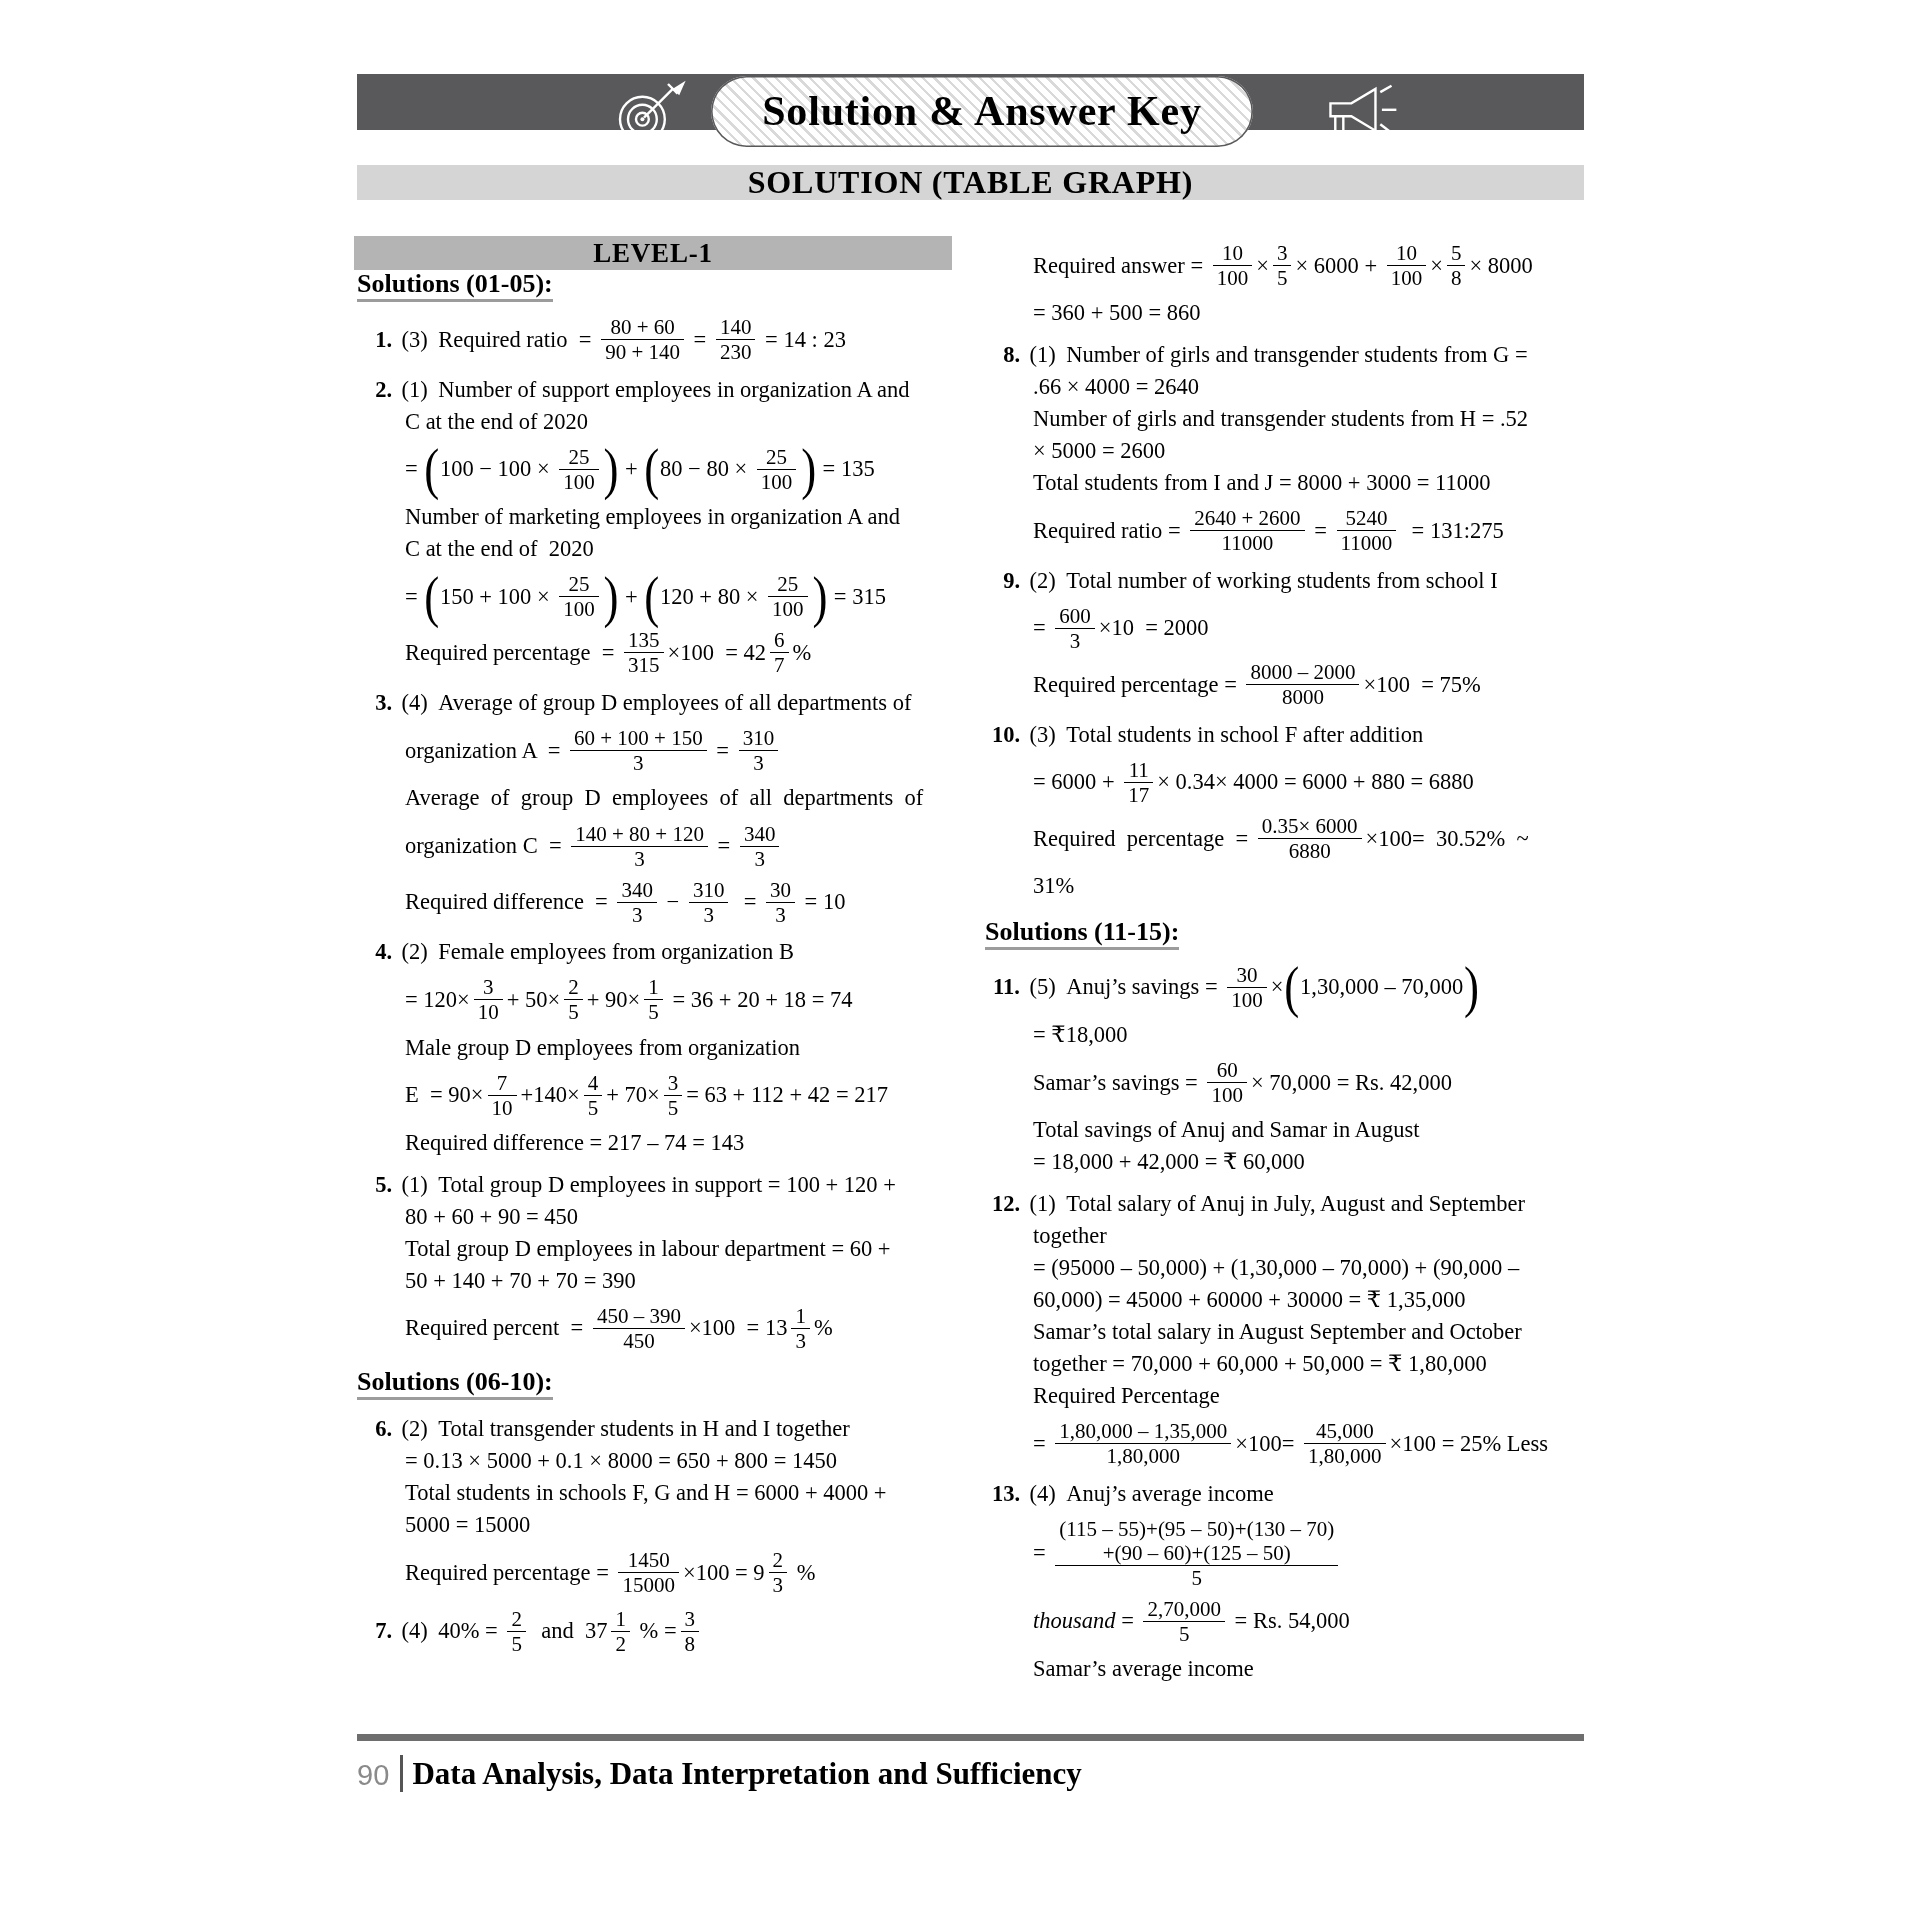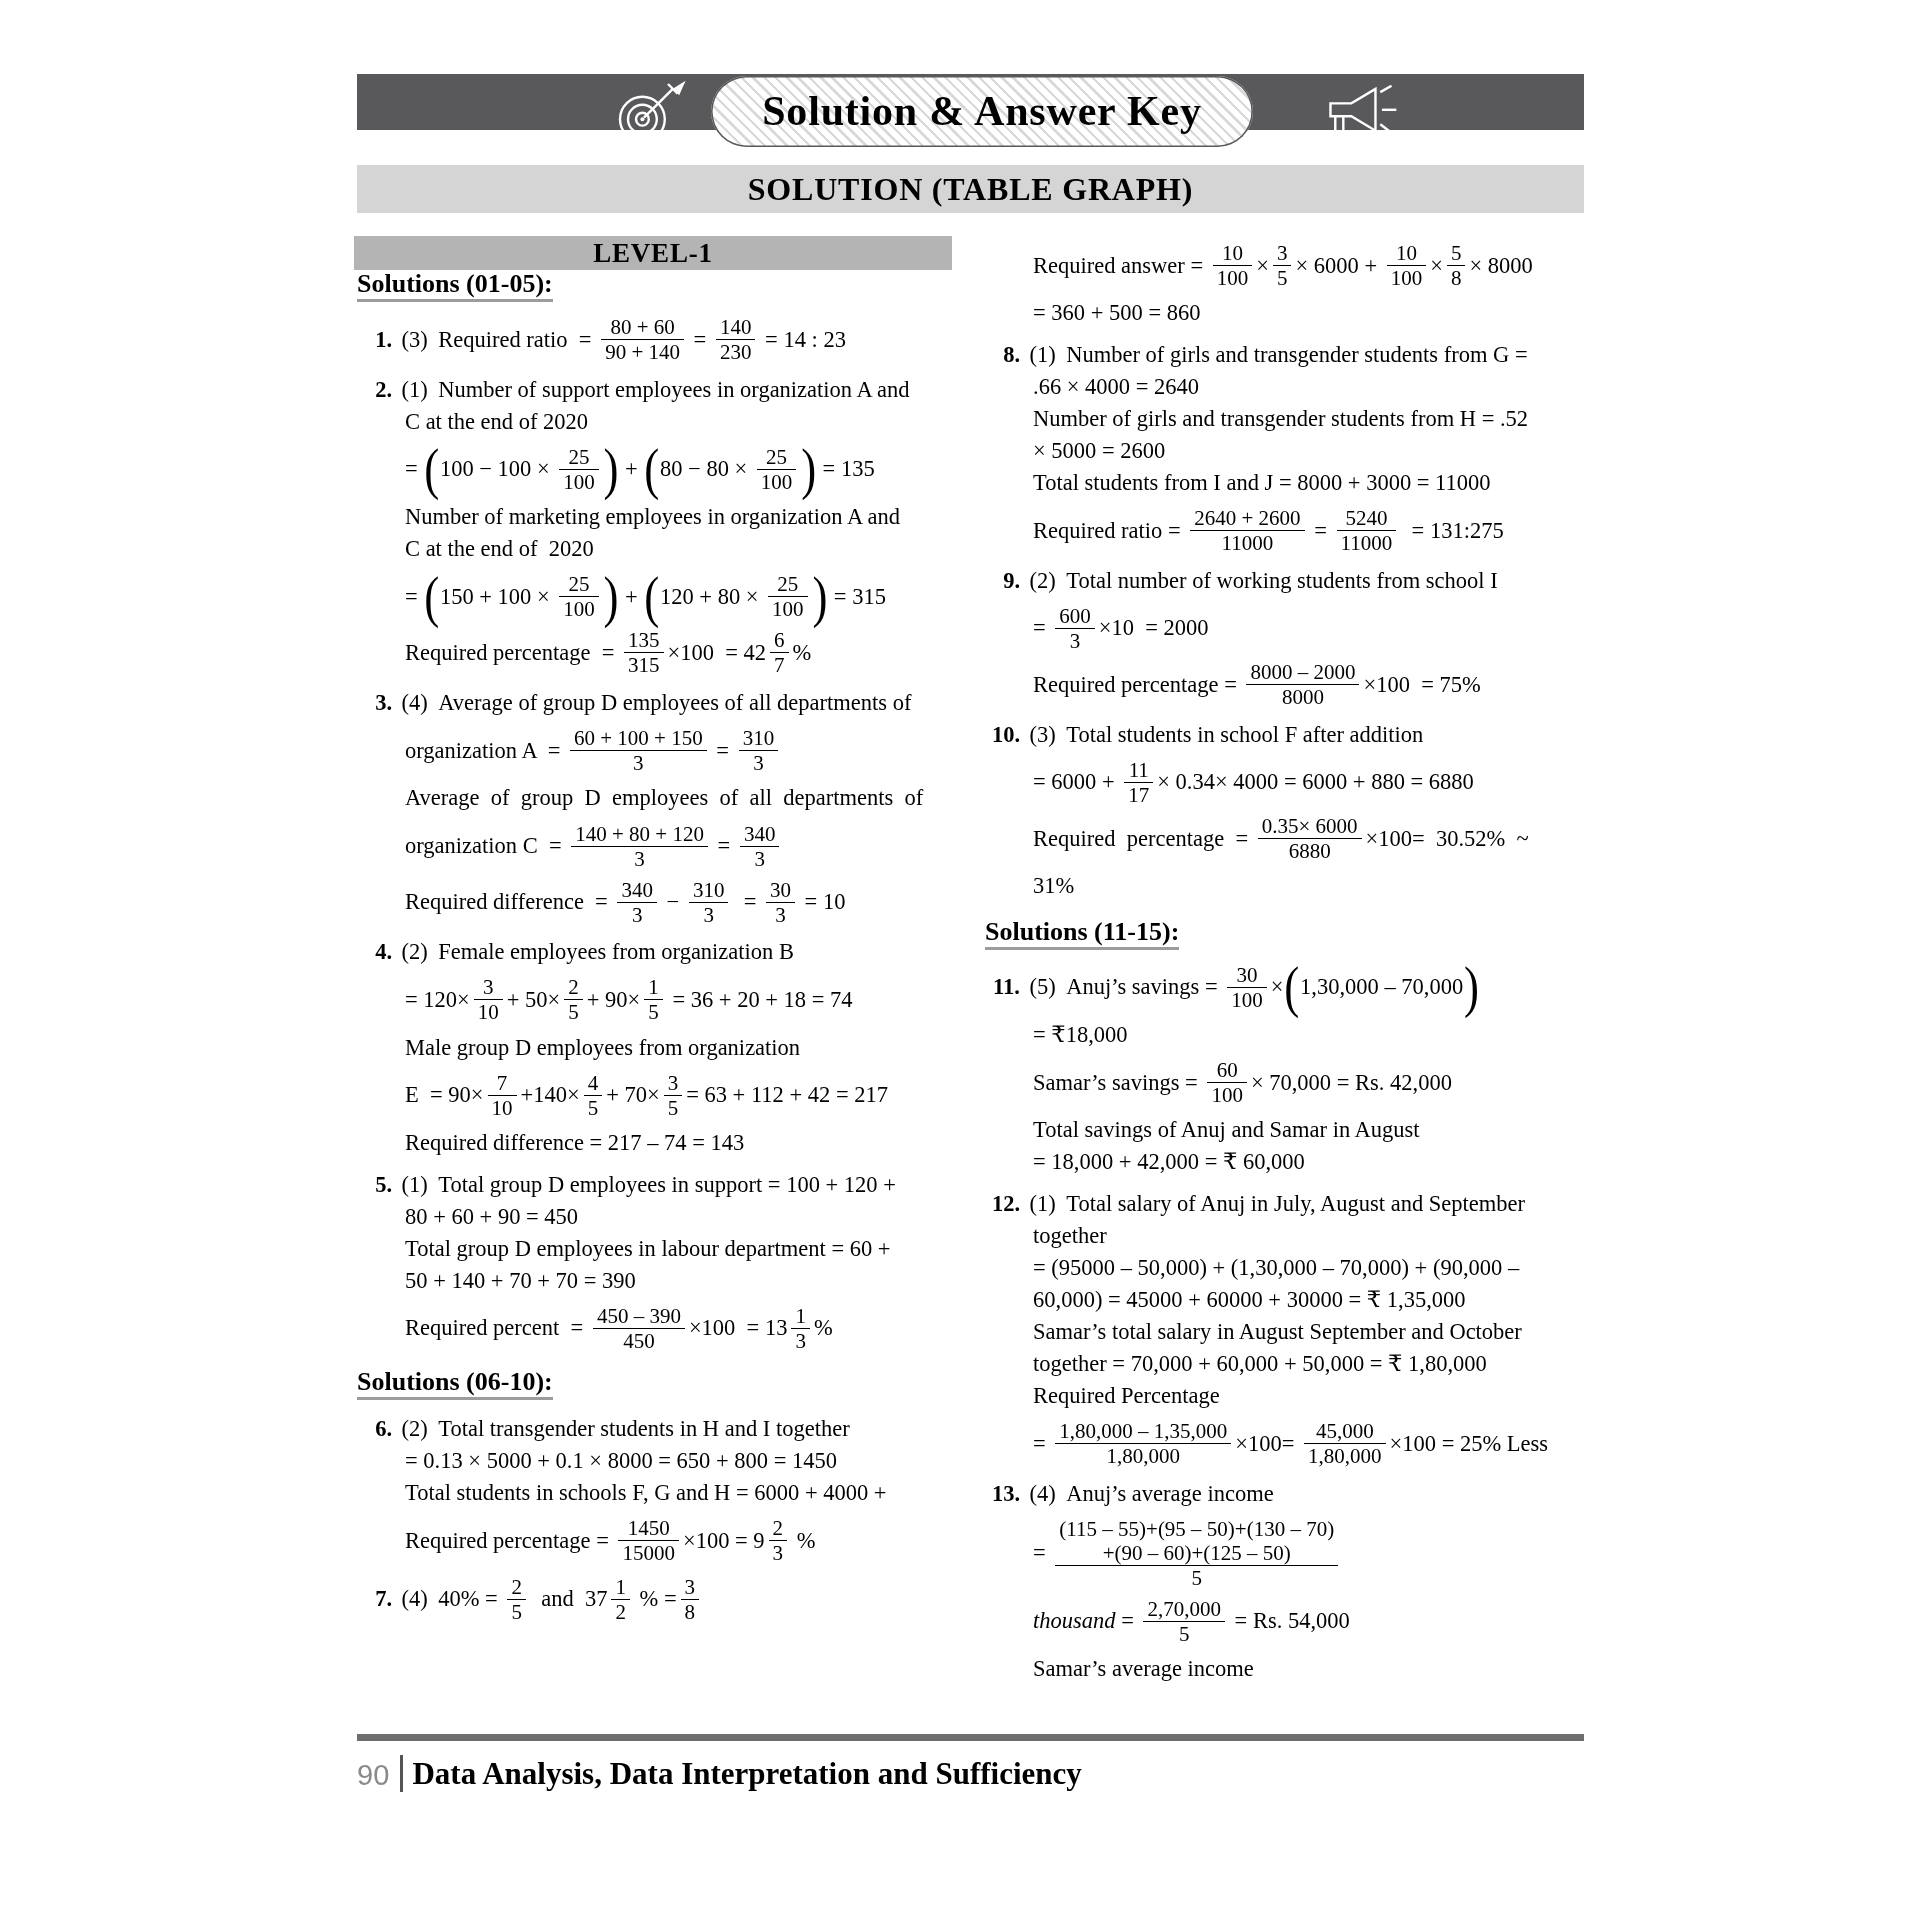--- a/index.html
+++ b/index.html
@@ -18,21 +18,21 @@
     display:flex;align-items:center;justify-content:center;
     box-shadow:0 0 0 1.6px #59595b inset;
   }
   .pill-title{font-size:42px;font-weight:bold;letter-spacing:0.8px;white-space:nowrap;}
   .hicon{position:absolute;top:4.8px;}
   .hicon.target{left:255px;}
   .hicon.mega{left:959px;top:9.6px;}
 
   
   .section-band{
-    position:absolute;left:357px;top:165px;width:1227px;height:48px;background:#d5d5d5;
+    position:absolute;left:357px;top:165px;width:1227px;height:35px;background:#d5d5d5;
     display:flex;align-items:center;justify-content:center;
     font-weight:bold;font-size:32px;letter-spacing:0.8px;
   }
   .level-band{
     position:absolute;left:354px;top:236px;width:598px;height:34px;background:#b4b4b4;
     display:flex;align-items:center;justify-content:center;
     font-weight:bold;font-size:27px;letter-spacing:0.8px;
   }
 
   
@@ -141,20 +141,21 @@
         <div class="row text"><span>80 + 60 + 90 = 450</span></div>
         <div class="row text"><span>Total group D employees in labour department = 60 +</span></div>
         <div class="row text"><span>50 + 140 + 70 + 70 = 390</span></div>
         <div class="row math"><span>Required percent  = </span><span class="frac"><div class="fn">450 – 390</div><div class="fbar"></div><div class="fd">450</div></span><span>×100  = 13</span><span class="frac"><div class="fn">1</div><div class="fbar"></div><div class="fd">3</div></span><span>%</span></div>
       </div>
       <div class="sol-heading">Solutions (06-10):</div>
       <div class="item">
         <div class="row text first"><span class="num">6.</span><span class="opt">(2)</span><span>Total transgender students in H and I together</span></div>
         <div class="row text"><span>= 0.13 × 5000 + 0.1 × 8000 = 650 + 800 = 1450</span></div>
         <div class="row text"><span>Total students in schools F, G and H = 6000 + 4000 +</span></div>
+        <div class="row text"><span>5000 = 15000</span></div>
         <div class="row math"><span>Required percentage = </span><span class="frac"><div class="fn">1450</div><div class="fbar"></div><div class="fd">15000</div></span><span>×100 = 9</span><span class="frac"><div class="fn">2</div><div class="fbar"></div><div class="fd">3</div></span><span> %</span></div>
       </div>
       <div class="item">
         <div class="row math first"><span class="num">7.</span><span class="opt">(4)</span><span>40% = </span><span class="frac"><div class="fn">2</div><div class="fbar"></div><div class="fd">5</div></span><span>  and  37</span><span class="frac"><div class="fn">1</div><div class="fbar"></div><div class="fd">2</div></span><span> % =</span><span class="frac"><div class="fn">3</div><div class="fbar"></div><div class="fd">8</div></span></div>
       </div>
     </div>
   <div class="col right" id="col-right">
       <div class="item">
         <div class="row math"><span>Required answer = </span><span class="frac"><div class="fn">10</div><div class="fbar"></div><div class="fd">100</div></span><span>×</span><span class="frac"><div class="fn">3</div><div class="fbar"></div><div class="fd">5</div></span><span>× 6000 + </span><span class="frac"><div class="fn">10</div><div class="fbar"></div><div class="fd">100</div></span><span>×</span><span class="frac"><div class="fn">5</div><div class="fbar"></div><div class="fd">8</div></span><span>× 8000</span></div>
         <div class="row text"><span>= 360 + 500 = 860</span></div>

